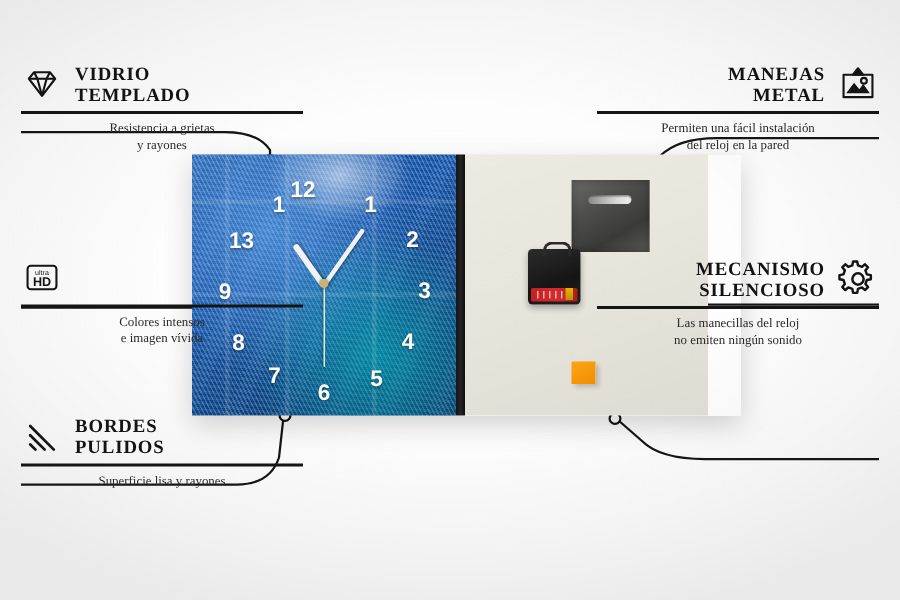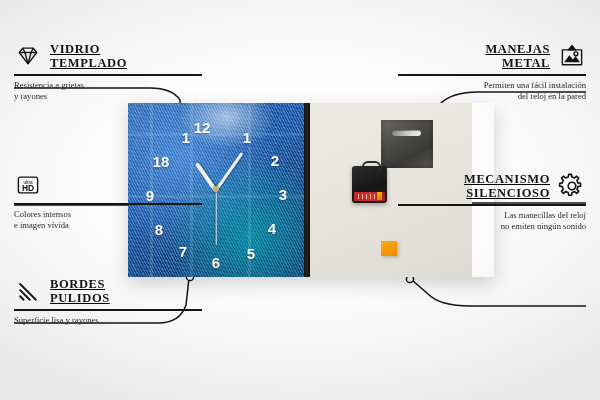--- a/index.html
+++ b/index.html
@@ -85,32 +85,32 @@
              background:linear-gradient(180deg,#e8b400,#c08f00);}
   #foam{
     position:absolute;left:71px;top:138px;width:16px;height:15px;
     background:linear-gradient(150deg,#ffa516,#f08c00);
     box-shadow:2px 2px 3px rgba(0,0,0,.18);
   }
   
   .callout{position:absolute;width:188px;}
   .callout.left{text-align:left;}
   .callout.right{text-align:right;}
-  .cal-head{display:flex;align-items:center;gap:8px;text-decoration:underline;}
+  .cal-head{display:flex;align-items:center;gap:8px;}
   .callout.right .cal-head{flex-direction:row-reverse;}
   .cal-icon{width:28px;height:28px;flex:0 0 28px;display:block;}
   .cal-title{
     font-family:"Liberation Serif",serif;font-weight:700;
     font-size:12.5px;line-height:1.12;letter-spacing:.6px;color:#131313;
     text-transform:uppercase;white-space:pre-line;
   }
   .cal-rule{height:1.6px;background:#151515;margin:4px 0 4px 0;width:100%;}
   .cal-sub{
     font-family:"Liberation Serif",serif;font-size:8.6px;line-height:1.35;
-    color:#2a2a2a;white-space:pre-line;
+    color:#2a2a2a;white-space:pre-line;text-align:center;
   }
   svg.link{position:absolute;left:0;top:0;width:600px;height:400px;pointer-events:none;}
 </style>
 </head>
 <body>
 
 <div id="stage">
 
   <svg class="link" viewBox="0 0 600 400">
     <g fill="none" stroke="#151515" stroke-width="1.5">
@@ -144,21 +144,21 @@
       <span class="numeral" style="left:74px;top:24px;">12</span>
       <span class="numeral" style="left:119px;top:34px;">1</span>
       <span class="numeral" style="left:147px;top:57px;">2</span>
       <span class="numeral" style="left:155px;top:91px;">3</span>
       <span class="numeral" style="left:144px;top:125px;">4</span>
       <span class="numeral" style="left:123px;top:150px;">5</span>
       <span class="numeral" style="left:88px;top:159px;">6</span>
       <span class="numeral" style="left:55px;top:148px;">7</span>
       <span class="numeral" style="left:31px;top:126px;">8</span>
       <span class="numeral" style="left:22px;top:92px;">9</span>
-      <span class="numeral" style="left:33px;top:58px;">18</span>
+      <span class="numeral" style="left:33px;top:58px;">13</span>
       <span class="numeral" style="left:58px;top:34px;">1</span>
 
       <div class="hand" id="hand-second"></div>
       <div class="hand" id="hand-hour"></div>
       <div class="hand" id="hand-minute"></div>
       <div id="hand-cap"></div>
     </div>
 
     <div id="divider"></div>
 

